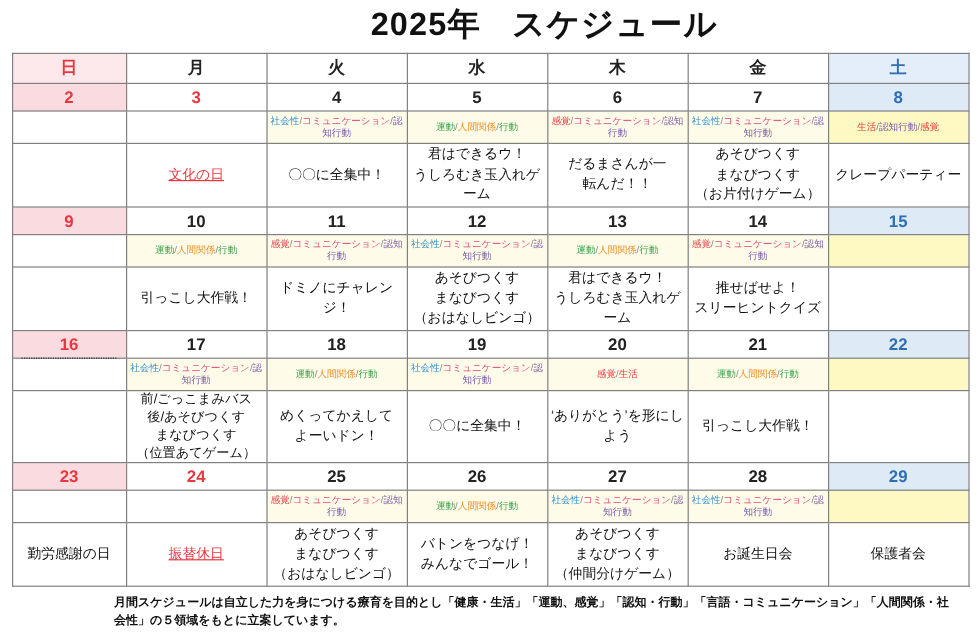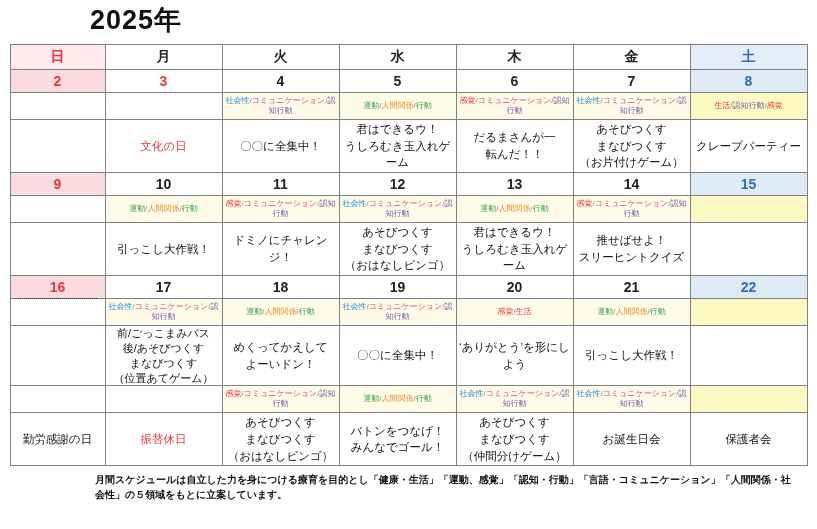--- a/index.html
+++ b/index.html
@@ -7,21 +7,21 @@
     width:817px;height:529px;
     background:#ffffff;
     font-family:"Liberation Sans", sans-serif;
     color:#111;
     overflow:hidden;
   }
   .page{position:relative;width:817px;height:529px;}
 
   
   .title-row{
-    display:flex;align-items:flex-end;justify-content:flex-start;
+    display:flex;align-items:flex-end;justify-content:center;
     padding:4px 0 4px 90px;
     gap:26px;
     font-size:27px;
     font-weight:bold;
     letter-spacing:1px;
     height:34px;
   }
   .title-row span{white-space:nowrap;}
 
   
@@ -76,21 +76,21 @@
   .t-nin{color:#f08a1d}   
   .t-koudou{color:#3aa14b}
   .t-kan{color:#e8373f}   
   .t-sei{color:#e8373f}   
   .sep{color:#888;}
 
   
   .events td{height:52px;font-size:11.5px;line-height:1.45;padding:2px 3px;}
   .events td.sat-cell{background:#ffffff;text-align:center;}
   .ev{white-space:pre-line;}
-  .ev.red{color:#e8373f;}
+  .ev.red{color:#e8373f;text-decoration:underline;}
   .ev.small{font-size:11px;line-height:1.35;}
 
   
   .dotted-mark{
     position:absolute;
     left:12px;
     width:80px;
     border-top:1px dotted #333;
   }
 
@@ -104,20 +104,21 @@
     font-weight:bold;
   }
 </style>
 </head>
 <body>
 
 <div class="page">
 
   <div class="title-row">
     <span>2025年</span>
+    <span>スケジュール</span>
   </div>
 
   <table class="cal">
     <colgroup>
       <col class="c0">
         <col class="c1">
         <col class="c2">
         <col class="c3">
         <col class="c4">
         <col class="c5">
@@ -281,20 +282,29 @@
             <div class="ev">〇〇に全集中！</div>
           </td>
           <td>
             <div class="ev">‘ありがとう’を形にしよう</div>
           </td>
           <td>
             <div class="ev">引っこし大作戦！</div>
           </td>
           <td class="sat-cell"></td>
         </tr>
+        <tr class="dates">
+          <td class="sun">23</td>
+          <td class="sun-red">24</td>
+          <td class="wd">25</td>
+          <td class="wd">26</td>
+          <td class="wd">27</td>
+          <td class="wd">28</td>
+          <td class="sat">29</td>
+        </tr>
         <tr class="tags">
           <td class="blank"></td>
           <td class="blank"></td>
           <td>
             <div class="tagline"><span class="t-kan">感覚</span><span class="sep">/</span><span class="t-com">コミュニケーション</span><span class="sep">/</span><span class="t-cog">認知行動</span></div>
           </td>
           <td>
             <div class="tagline"><span class="t-und">運動</span><span class="sep">/</span><span class="t-nin">人間関係</span><span class="sep">/</span><span class="t-koudou">行動</span></div>
           </td>
           <td>

